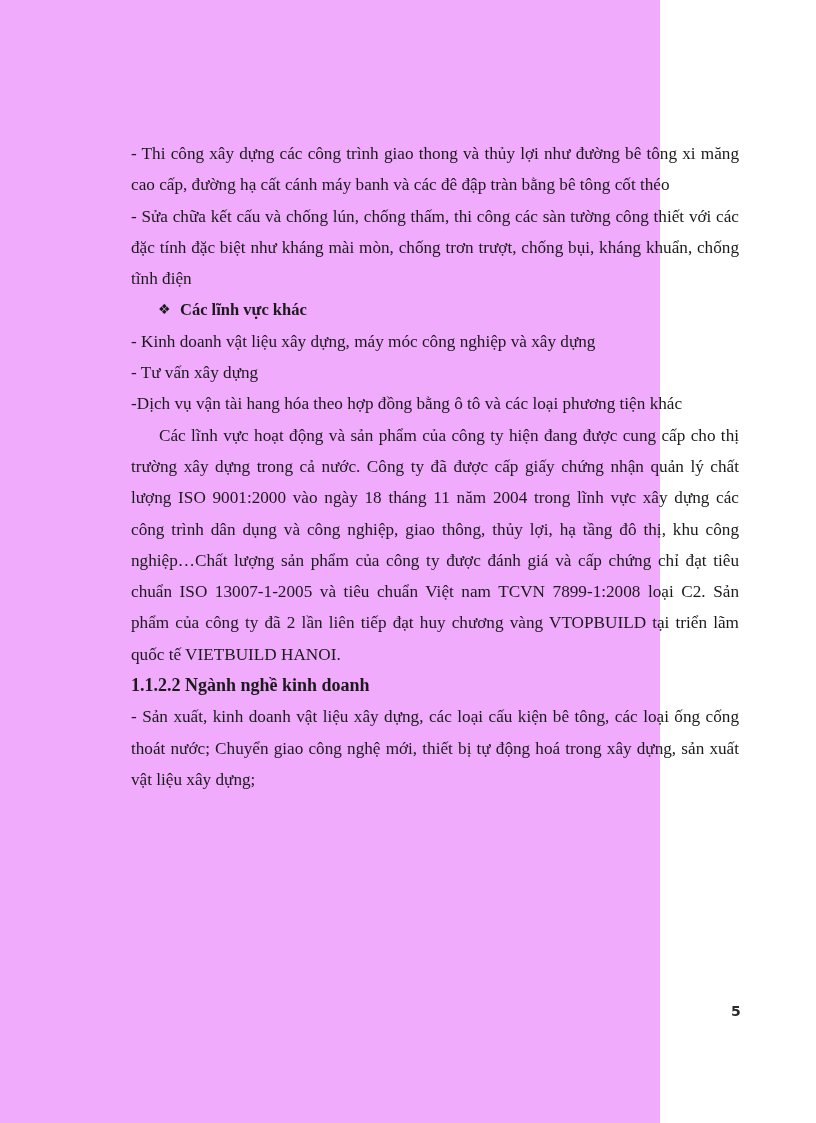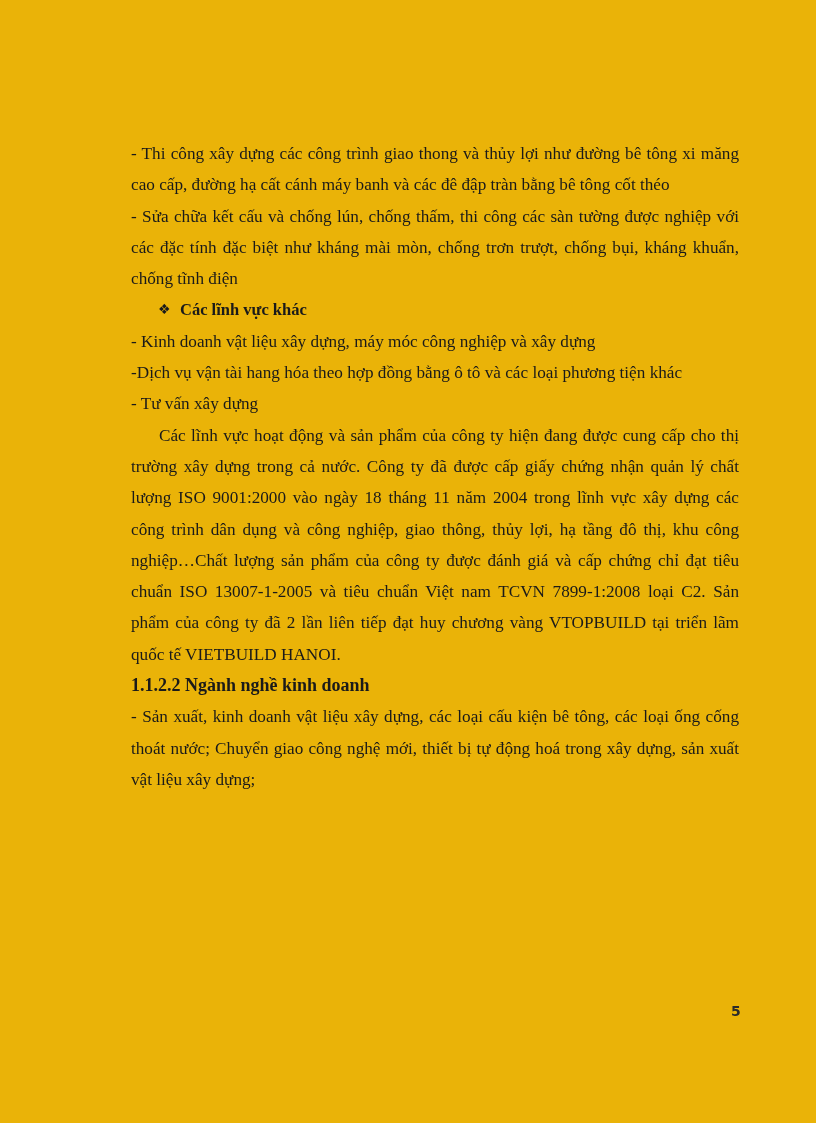--- a/index.html
+++ b/index.html
@@ -11,23 +11,23 @@
     width: 816px;
     height: 1123px;
     position: relative;
     overflow: hidden;
     font-family: "Liberation Serif", "DejaVu Serif", serif;
     color: #1a1a1a;
   }
   .page {
     position: absolute;
     left: 0; top: 0;
-    width: 816px;
+    width: 660px;
     height: 1123px;
-    background: #eab308;
+    background: #f0abfc;
   }
   .content {
     position: absolute;
     left: 131px;
     top: 138px;
     width: 608px;
   }
   .line-block {
     font-size: 17.2px;
     line-height: 31.3px;
@@ -70,26 +70,26 @@
     font-weight: bold;
     color: #2b2b2b;
   }
 </style>
 </head>
 <body>
 
 <div class="page">
   <div class="content">
     <p class="line-block">- Thi  công xây dựng các công trình giao thong và thủy lợi như đường bê tông xi măng cao cấp, đường hạ cất cánh máy banh và các đê đập tràn bằng bê tông cốt théo</p>
-    <p class="line-block">- Sửa chữa kết cấu và chống lún, chống thấm, thi công các sàn tường được nghiệp với các đặc tính đặc biệt như kháng mài mòn, chống trơn trượt, chống bụi, kháng khuẩn, chống tĩnh điện</p>
+    <p class="line-block">- Sửa chữa kết cấu và chống lún, chống thấm, thi công các sàn tường công thiết với các đặc tính đặc biệt như kháng mài mòn, chống trơn trượt, chống bụi, kháng khuẩn, chống tĩnh điện</p>
     <p class="bullet-heading">
       <span class="bullet">❖</span>
       <span>Các  lĩnh vực khác</span>
     </p>
     <p class="line-block">- Kinh doanh vật liệu xây dựng, máy móc công nghiệp và xây dựng</p>
+    <p class="line-block">- Tư vấn xây dựng</p>
     <p class="line-block">-Dịch vụ vận tài hang hóa theo hợp đồng bằng ô tô và các loại phương tiện khác</p>
-    <p class="line-block">- Tư vấn xây dựng</p>
     <p class="line-block indent">Các lĩnh vực hoạt động và sản phẩm của công ty hiện đang được cung cấp cho thị trường xây dựng trong cả nước. Công ty đã được cấp giấy chứng nhận quản lý chất lượng ISO 9001:2000 vào ngày 18 tháng 11 năm 2004 trong lĩnh vực xây dựng các công trình dân dụng và công nghiệp, giao thông, thủy lợi, hạ tầng đô thị, khu công nghiệp…Chất lượng sản phẩm của công ty được đánh giá và cấp chứng chỉ đạt tiêu chuẩn ISO 13007-1-2005 và tiêu chuẩn Việt nam TCVN 7899-1:2008 loại C2. Sản phẩm của công ty đã 2 lần liên tiếp đạt huy chương vàng VTOPBUILD tại triển lãm quốc tế VIETBUILD  HANOI.</p>
     <p class="section-heading">1.1.2.2 Ngành nghề kinh doanh</p>
     <p class="line-block">- Sản xuất, kinh doanh vật liệu xây dựng, các loại cấu kiện bê tông, các loại ống cống thoát nước; Chuyển giao công nghệ mới, thiết bị tự động hoá trong xây dựng, sản xuất vật liệu xây dựng;</p>
   </div>
   <div class="page-number">5</div>
 </div>
 
 </body></html>

